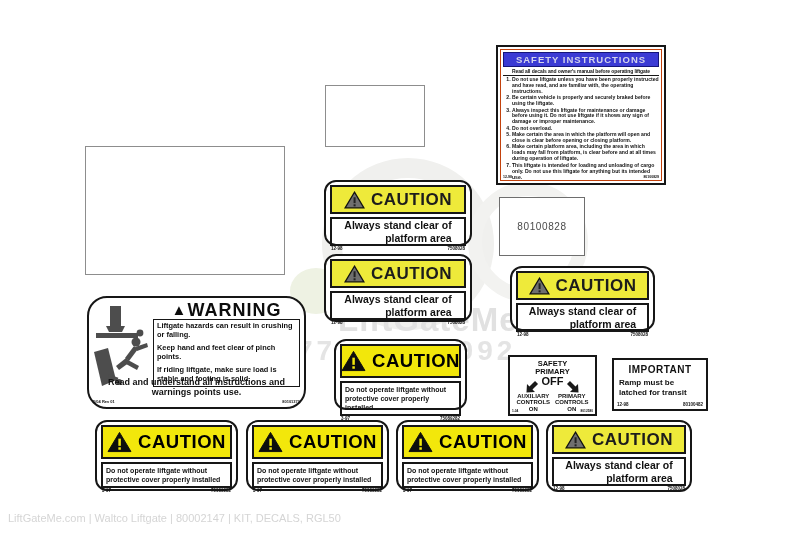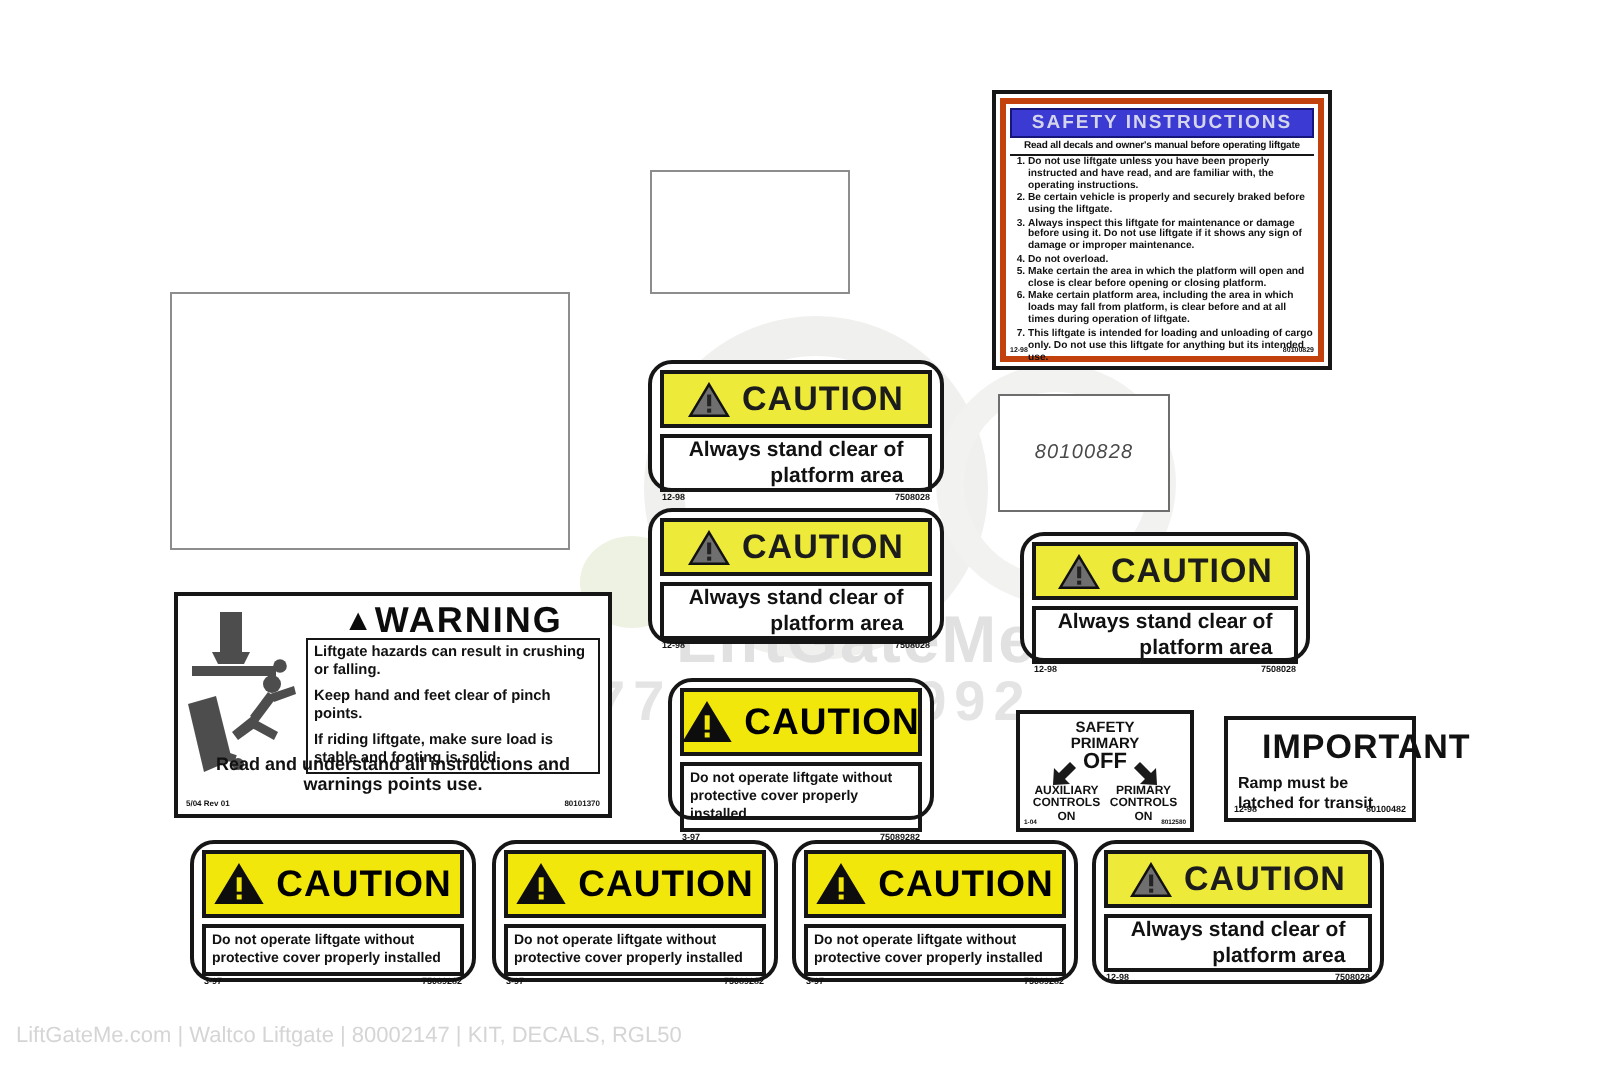--- a/index.html
+++ b/index.html
@@ -19,21 +19,21 @@
 
   
   .decal{position:absolute;background:#fff;border:2px solid #161616;box-sizing:border-box;z-index:2;}
   .codes{display:flex;justify-content:space-between;font-weight:700;
          font-size:4.5px;line-height:6px;padding:0 1px;}
 
   
   .blankbox{border:1px solid #8d8d8d;background:#fff;z-index:2;}
   .partbox{border:1px solid #6e6e6e;background:#fff;z-index:2;display:flex;
            align-items:center;justify-content:center;font-size:10px;color:#4a4a4a;
-           letter-spacing:0.6px;font-style:italic;}
+           letter-spacing:0.6px;}
 
   
   .caution{display:flex;flex-direction:column;padding:3px 4px 1px 4px;border-radius:12px;}
   .caution .band{border:2px solid #161616;display:flex;align-items:center;
                  justify-content:center;gap:6px;flex:0 0 auto;}
   .caution.sc .band{height:25px;background:#eeea3a;}
   .caution.no .band{height:30px;background:#f2e70b;}
   .caution .cword{font-weight:900;}
   .caution.sc .cword{font-size:17px;color:#1c1c1c;letter-spacing:0.5px;}
   .caution.no .cword{font-size:18.5px;color:#000;letter-spacing:0.5px;}
@@ -44,36 +44,36 @@
   .caution.sc .tmark{fill:#222;}
   .caution.no .tfill{fill:#0d0d0d;stroke:#0d0d0d;stroke-width:1;}
   .caution.no .tmark{fill:#f2e70b;}
   .caution .tbox{border:2px solid #161616;margin-top:3px;flex:1 1 auto;display:flex;}
   .caution.sc .tbox{align-items:center;justify-content:center;text-align:right;
                     font-size:10.5px;font-weight:600;line-height:12.5px;}
   .caution.no .tbox{font-size:7px;font-weight:700;line-height:9px;padding:2px 3px;text-align:left;}
   .caution .ln{display:block;}
 
   
-  .warning{padding:0;}
+  .warning{padding:0;border-radius:20px;}
   .w-head{position:absolute;left:62px;right:2px;top:2px;text-align:center;
           font-size:18px;font-weight:900;letter-spacing:1px;color:#0c0c0c;}
   .w-head .wtri{font-size:15px;vertical-align:1px;}
   .w-pics{position:absolute;left:3px;top:8px;width:60px;height:88px;}
   .w-text{position:absolute;left:64px;top:21px;right:4px;height:62px;
           border:1.5px solid #161616;padding:2px 3px;font-size:7.4px;
           font-weight:700;line-height:8.6px;}
   .w-text p{margin:0 0 5px 0;}
   .w-foot{position:absolute;left:3px;right:3px;bottom:10px;text-align:center;
           font-size:9px;font-weight:800;}
   .w-codes{position:absolute;left:3px;right:3px;bottom:2px;font-size:4px;}
 
   
   .safety{padding:2px;}
-  .s-inner{border:3px solid #c2410c;height:100%;box-sizing:border-box;position:relative;}
+  .s-inner{border:1px solid #c2410c;height:100%;box-sizing:border-box;position:relative;}
   .s-bar{margin:2px 2px 1px 2px;height:13px;background:#3b3bd4;border:1px solid #15157a;
          color:#d4d4ea;font-weight:700;font-size:9.5px;letter-spacing:1px;
          text-align:center;line-height:13px;}
   .s-sub{font-size:5px;font-weight:800;text-align:center;white-space:nowrap;
          border-bottom:1px solid #161616;padding-bottom:1px;margin:0 2px;letter-spacing:-0.1px;}
   .s-list{margin:1px 2px 0 2px;padding-left:9px;font-size:5.1px;line-height:5.9px;
           font-weight:600;}
   .s-list li{margin-bottom:0.5px;}
   .s-codes{position:absolute;left:2px;right:2px;bottom:1px;display:flex;
            justify-content:space-between;font-size:3.5px;font-weight:700;}
@@ -84,21 +84,21 @@
   .cp-arrow{position:absolute;width:17px;height:17px;}
   .cp-arrow.l{left:13px;top:22px;}
   .cp-arrow.r{right:13px;top:22px;}
   .cp-bottom{position:absolute;left:2px;right:2px;top:36px;display:flex;
              justify-content:space-between;padding:0 2px;}
   .cp-bottom div{width:40px;font-size:6px;font-weight:800;line-height:6.3px;text-align:center;}
   .cp-codes{position:absolute;left:2px;right:2px;bottom:1px;display:flex;
             justify-content:space-between;font-size:3.2px;font-weight:700;}
 
   
-  .imp-title{text-align:center;font-size:17px;font-weight:800;margin-top:4px;letter-spacing:0.5px;padding-left:17px;}
+  .imp-title{text-align:center;font-size:10px;font-weight:800;margin-top:4px;letter-spacing:0.5px;}
   .imp-text{font-size:8px;font-weight:700;margin:3px 5px 0 5px;line-height:9.5px;}
   .imp-codes{position:absolute;left:3px;right:3px;bottom:2px;display:flex;
              justify-content:space-between;font-size:4.5px;font-weight:700;}
 
   
   .page-footer{left:8px;top:512px;font-size:11px;color:#d5d5d5;z-index:3;}
 </style>
 </head>
 <body>
 

